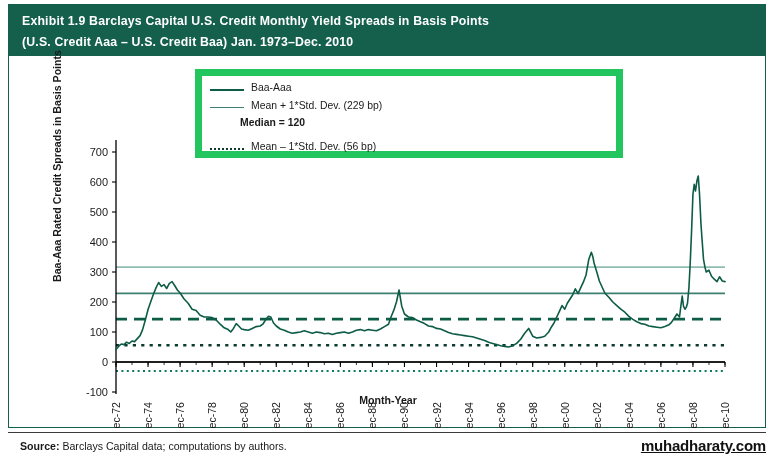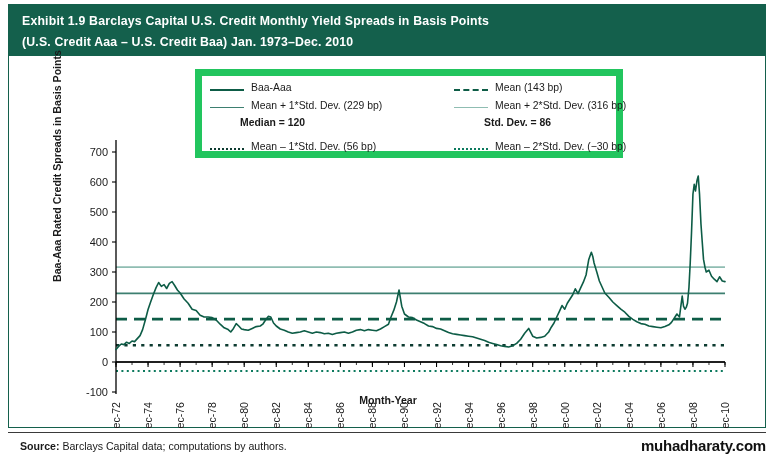--- a/index.html
+++ b/index.html
@@ -141,20 +141,21 @@
     color: #1a1a1a;
   }
   #source b { font-weight: bold; padding-left: 12px; }
   #watermark {
     position: absolute;
     right: 8px; top: 5px;
     font-size: 15px;
     font-weight: bold;
     letter-spacing: -0.2px;
     color: #111111;
+    text-decoration: underline;
   }
 </style>
 </head>
 <body>
 
 <div id="page">
 
   <div id="header-band">
     <div class="hdr-line"><span class="hdr-exhibit">Exhibit 1.9</span><span> Barclays Capital U.S. Credit Monthly Yield Spreads in Basis Points</span></div>
     <div class="hdr-line">(U.S. Credit Aaa – U.S. Credit Baa) Jan. 1973–Dec. 2010</div>
@@ -290,41 +291,20 @@
           <span class="legend-text">Mean + 1*Std. Dev. (229 bp)</span>
         </div>
         <div class="legend-sub">Median = 120</div>
         <div class="legend-row" style="margin-top:9px">
           <span class="legend-swatch sw-sqdot" style="--c: #0d3b30;">
               <i></i>
             </span>
           <span class="legend-text">Mean – 1*Std. Dev. (56 bp)</span>
         </div>
       </div>
-      <div class="legend-col right">
-        <div class="legend-row">
-          <span class="legend-swatch sw-dash" style="--c: #0d5c46;">
-              <i></i>
-            </span>
-          <span class="legend-text">Mean (143 bp)</span>
-        </div>
-        <div class="legend-row">
-          <span class="legend-swatch sw-solid" style="--c: #8fbdb2;">
-              <i></i>
-            </span>
-          <span class="legend-text">Mean + 2*Std. Dev. (316 bp)</span>
-        </div>
-        <div class="legend-sub">Std. Dev. = 86</div>
-        <div class="legend-row" style="margin-top:9px">
-          <span class="legend-swatch sw-dot" style="--c: #0d7a5e;">
-              <i></i>
-            </span>
-          <span class="legend-text">Mean – 2*Std. Dev. (−30 bp)</span>
-        </div>
-      </div>
     </div>
 
   </div>
 
   <div id="footer">
     <div id="footer-rule"></div>
     <div id="source"><b>Source:</b><span> Barclays Capital data; computations by authors.</span></div>
     <div id="watermark">muhadharaty.com</div>
   </div>
 

